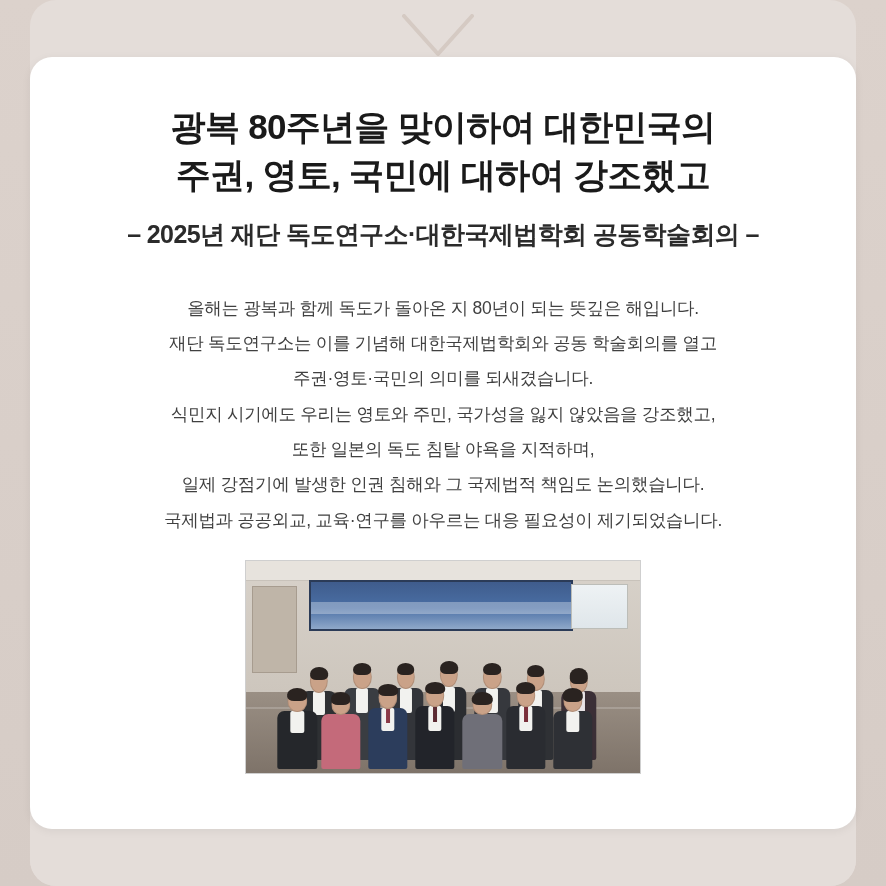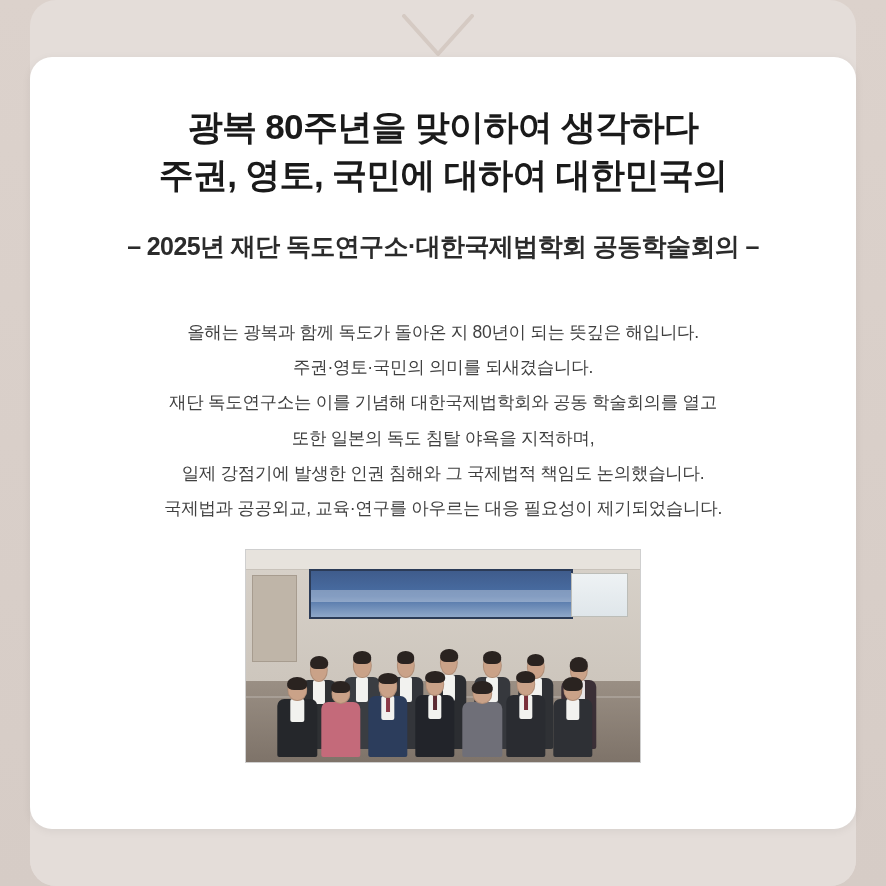--- a/index.html
+++ b/index.html
@@ -66,21 +66,21 @@
     line-height: 1.38;
     font-weight: 800;
     color: #1a1a1a;
     letter-spacing: -0.7px;
   }
   .headline-line {
     display: block;
   }
 
   .subhead {
-    margin: 12px;
+    margin: 0;
     padding-top: 18px;
     font-size: 25px;
     font-weight: 600;
     color: #2b2b2b;
     letter-spacing: -0.6px;
   }
 
   .body-copy {
     margin: 0;
     padding-top: 40px;
@@ -203,30 +203,31 @@
 <div class="chevron-mark">
   <svg width="80" height="46" viewBox="0 0 80 46" xmlns="http://www.w3.org/2000/svg">
     <path d="M6 2 L40 40 L74 2" fill="none" stroke="#d5cac3" stroke-width="4" stroke-linecap="round" stroke-linejoin="round"></path>
   </svg>
 </div>
 
 <div class="card">
   <div class="card-inner">
 
     <h1 class="headline">
-      <span class="headline-line">광복 80주년을 맞이하여 생각하다</span>
-      <span class="headline-line">주권, 영토, 국민에 대하여 대한민국의</span>
+      <span class="headline-line">광복 80주년을 맞이하여 대한민국의</span>
+      <span class="headline-line">주권, 영토, 국민에 대하여 강조했고</span>
     </h1>
 
     <h2 class="subhead">– 2025년 재단 독도연구소·대한국제법학회 공동학술회의 –</h2>
 
     <div class="body-copy">
       <span class="body-line">올해는 광복과 함께 독도가 돌아온 지 80년이 되는 뜻깊은 해입니다.</span>
+      <span class="body-line">재단 독도연구소는 이를 기념해 대한국제법학회와 공동 학술회의를 열고</span>
       <span class="body-line">주권·영토·국민의 의미를 되새겼습니다.</span>
-      <span class="body-line">재단 독도연구소는 이를 기념해 대한국제법학회와 공동 학술회의를 열고</span>
+      <span class="body-line">식민지 시기에도 우리는 영토와 주민, 국가성을 잃지 않았음을 강조했고,</span>
       <span class="body-line">또한 일본의 독도 침탈 야욕을 지적하며,</span>
       <span class="body-line">일제 강점기에 발생한 인권 침해와 그 국제법적 책임도 논의했습니다.</span>
       <span class="body-line">국제법과 공공외교, 교육·연구를 아우르는 대응 필요성이 제기되었습니다.</span>
     </div>
 
     <div class="photo-wrap">
       <div class="photo">
         <div class="ph-wall"></div>
         <div class="ph-ceiling"></div>
         <div class="ph-door"></div>

